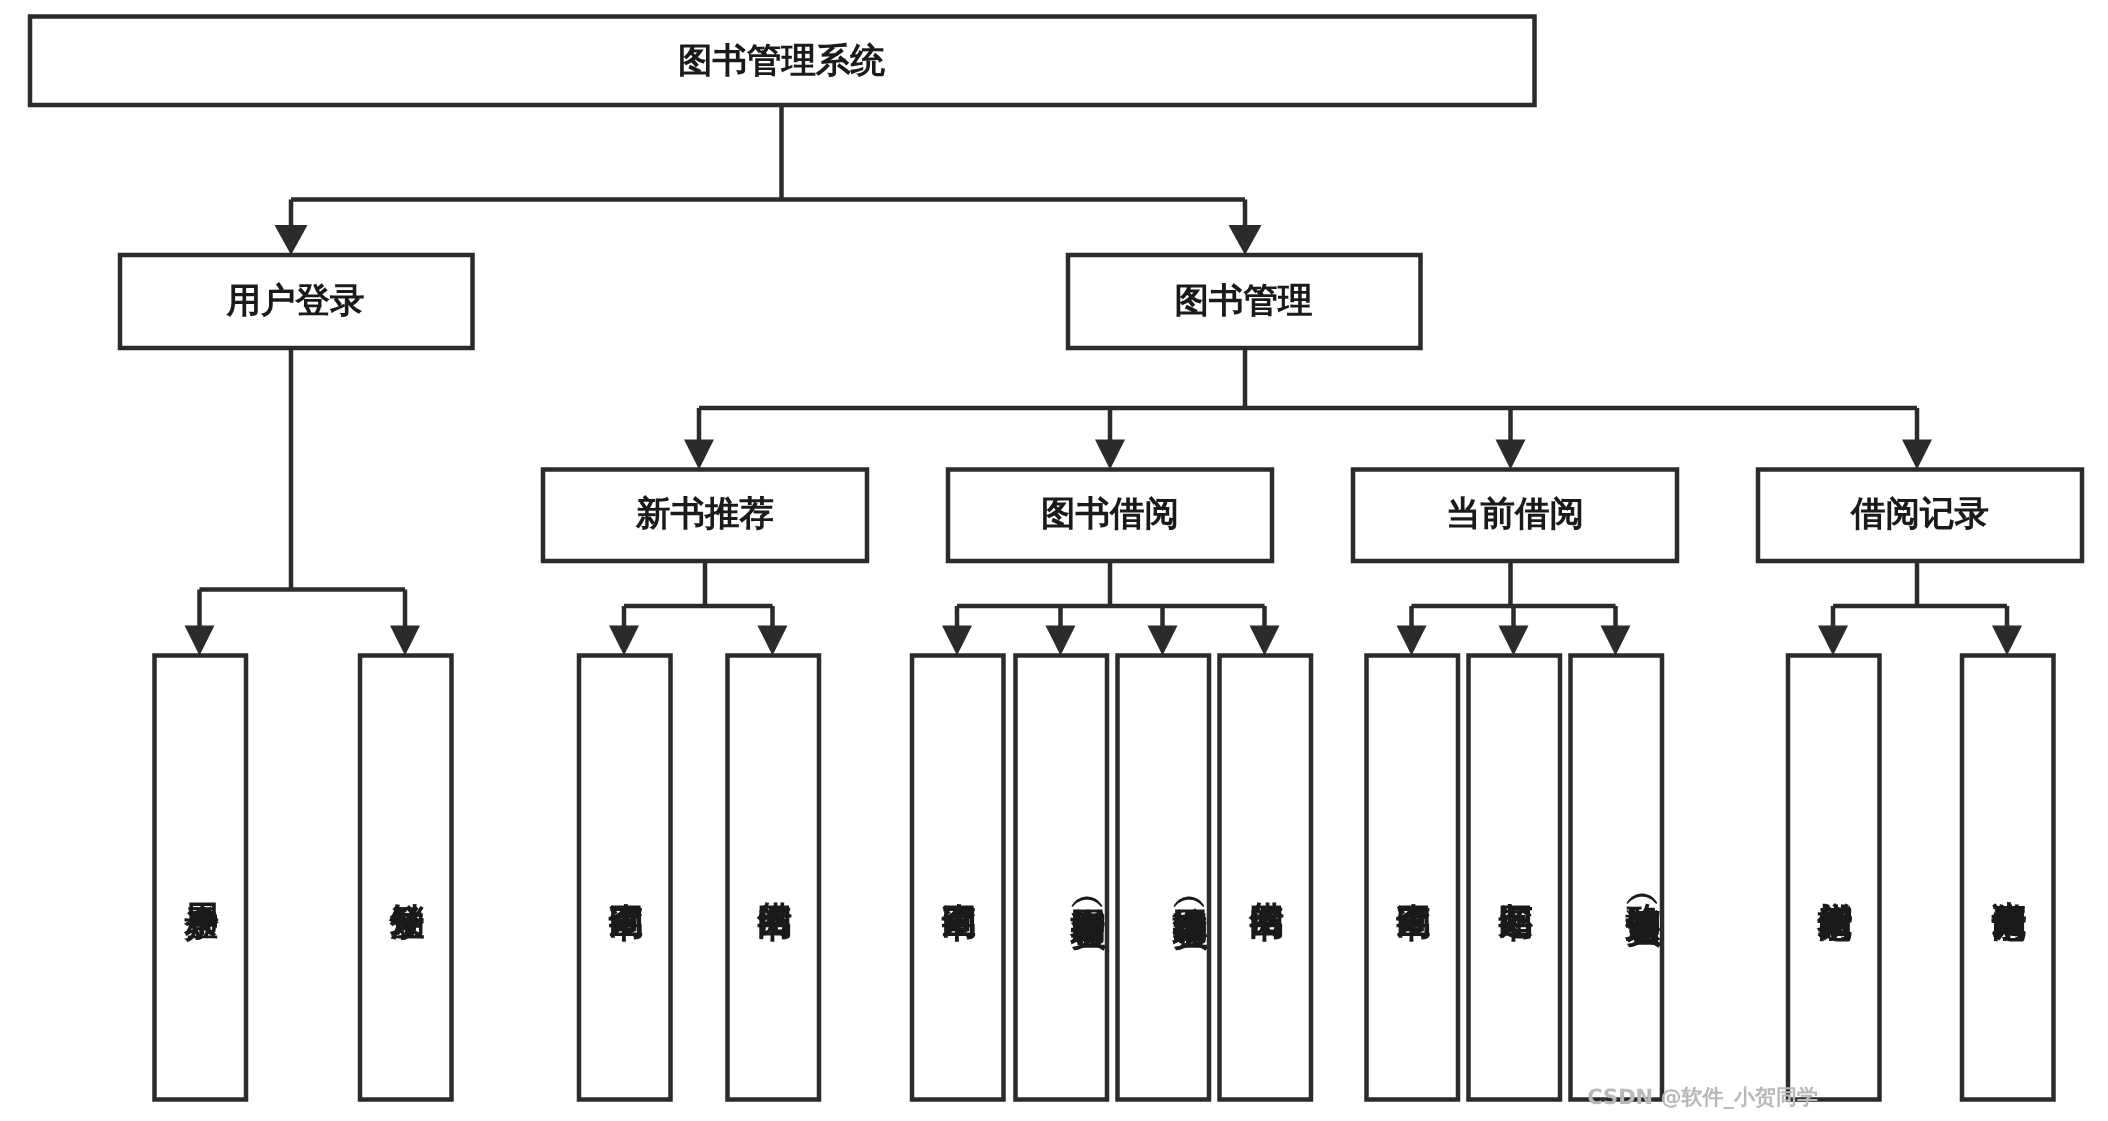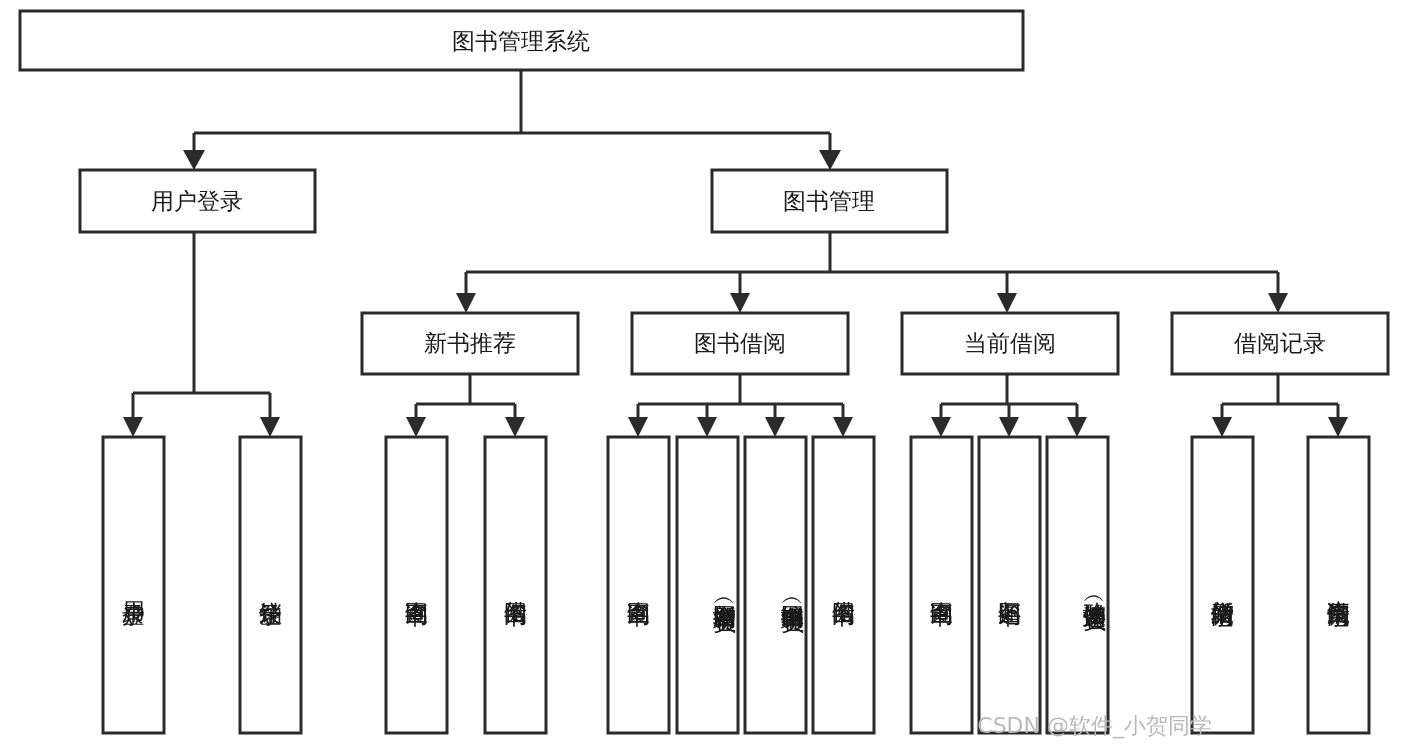--- a/index.html
+++ b/index.html
@@ -12,20 +12,21 @@
     width: 1405px;
     height: 747px;
     font-family: "DejaVu Sans", "Liberation Sans", sans-serif;
     overflow: hidden;
   }
   #diagram-root {
     position: relative;
     width: 1220px;
     height: 747px;
     background: #ffffff;
+    font-weight: bold;
   }
   svg#tree-svg {
     position: absolute;
     top: 0;
     left: 0;
     width: 1405px;
     height: 747px;
   }
   .node-box {
     fill: #ffffff;
@@ -63,21 +64,21 @@
     justify-content: center;
     text-align: center;
     white-space: pre-line;
     user-select: none;
   }
   .watermark {
     position: absolute;
     right: 8px;
     bottom: 6px;
     font-family: "DejaVu Sans", "Liberation Sans", sans-serif;
-    font-size: 22px;
+    font-size: 14px;
     color: #b9b9b9;
     white-space: nowrap;
     user-select: none;
     margin-top: 40px;
   }
 </style>
 </head>
 <body>
 
 <div id="diagram-root">

